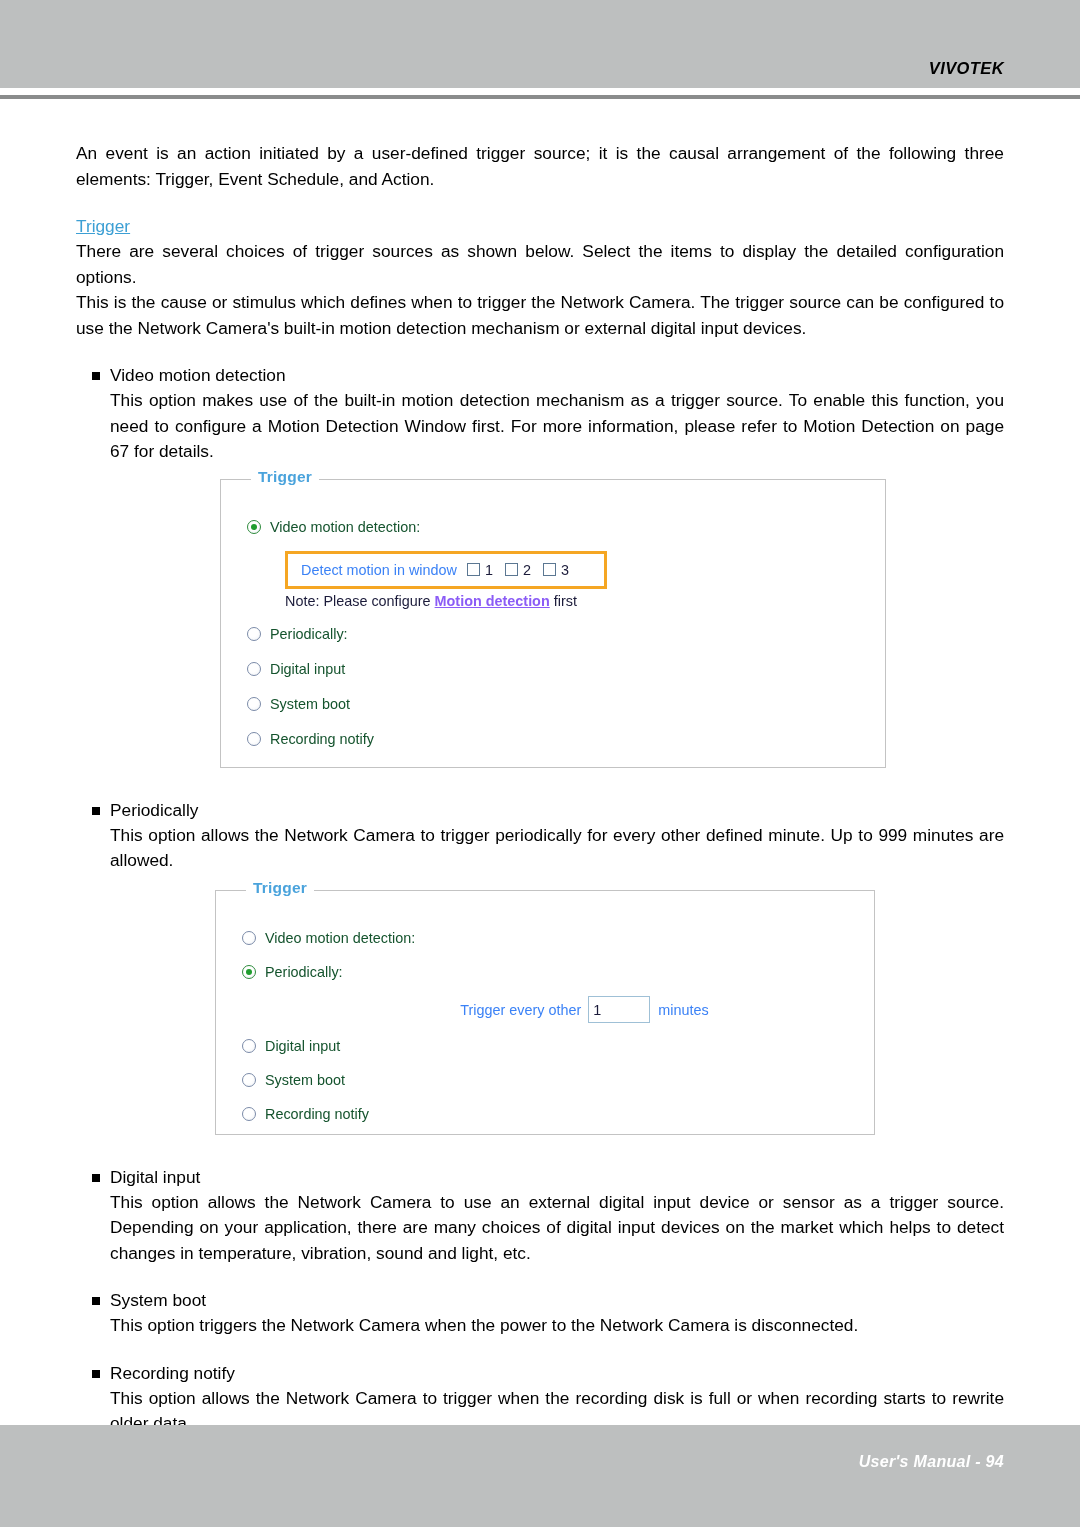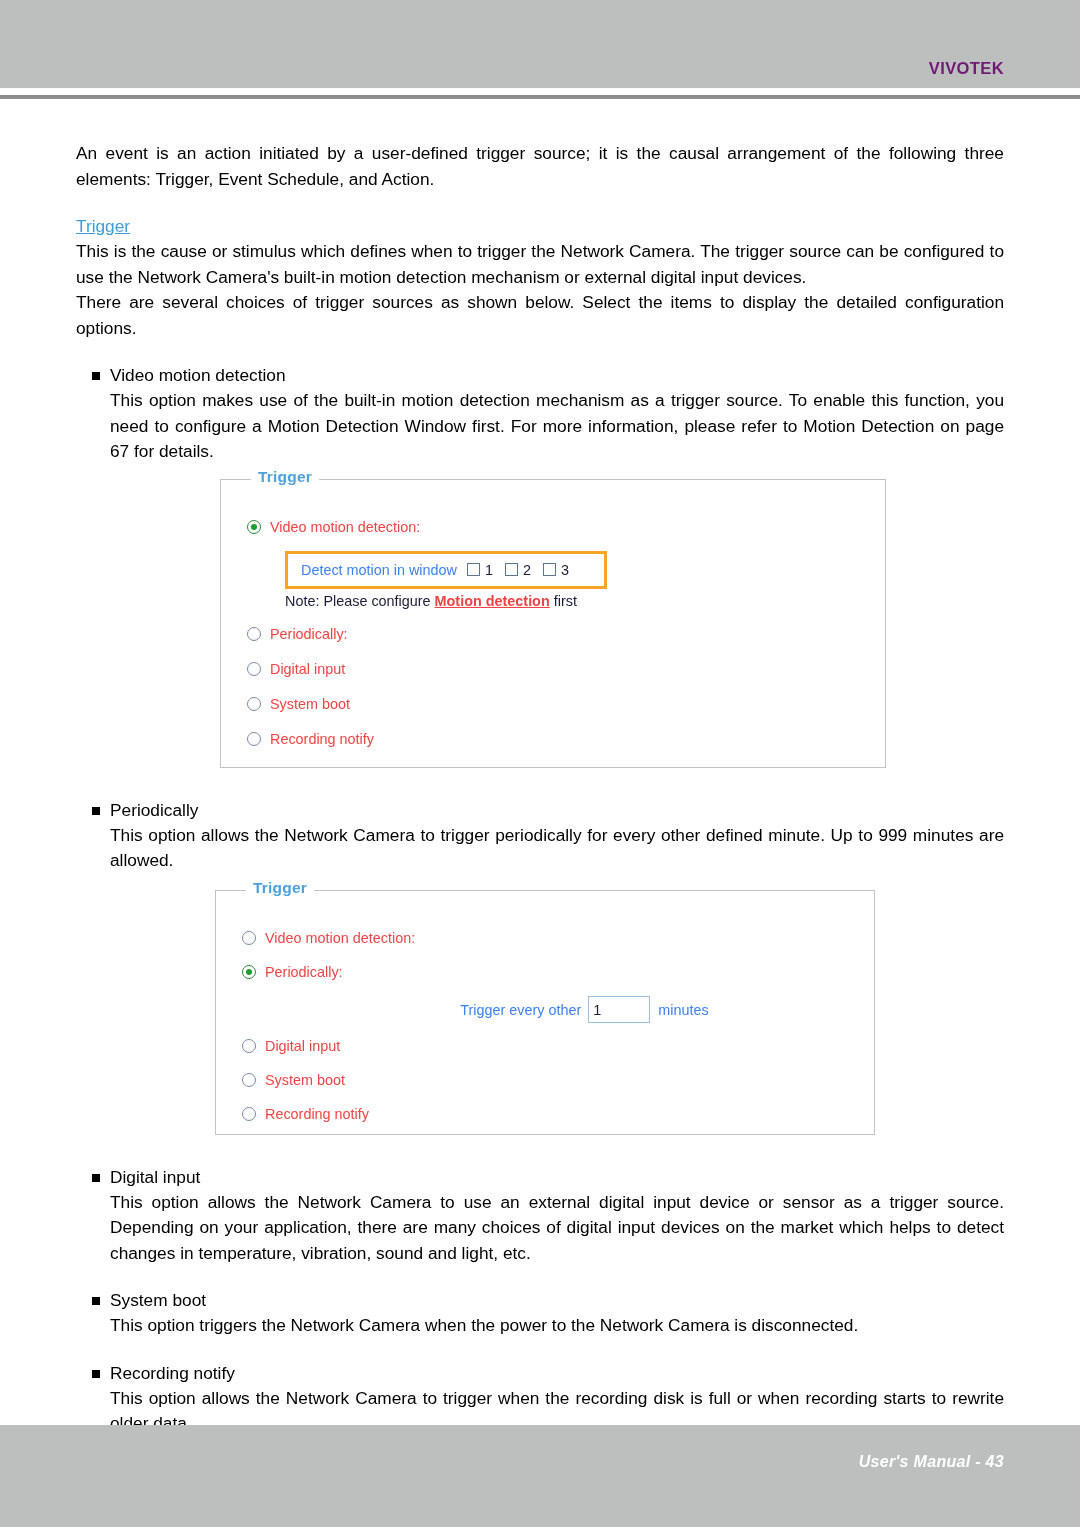--- a/index.html
+++ b/index.html
@@ -22,21 +22,22 @@
     left: 0; top: 0;
     width: 1080px; height: 88px;
     background: #bdbfbf;
   }
   .header-brand {
     position: absolute;
     right: 76px;
     top: 59px;
     font-size: 16.5px;
     font-weight: bold;
-    color: #701a75;
+    font-style: italic;
+    color: #000000;
     letter-spacing: 0.4px;
   }
   .header-rule {
     position: absolute;
     left: 0; top: 95px;
     width: 1080px; height: 4px;
     background: #8a8c8c;
   }
 
   
@@ -138,21 +139,21 @@
   .radio.checked::after {
     content: "";
     position: absolute;
     left: 3px; top: 3px;
     width: 6px; height: 6px;
     border-radius: 50%;
     background: #1f9d2e;
   }
   .opt-label {
     font-size: 14.4px;
-    color: #ef4444;
+    color: #14532d;
     white-space: nowrap;
   }
 
   
   .hl-box {
     margin: 2px 0 4px 38px;
     border: 3px solid #f5a623;
     width: 322px;
     height: 38px;
     display: flex;
@@ -179,21 +180,21 @@
     margin-right: 2px;
   }
 
   .note-row {
     margin: 4px 0 14px 38px;
     font-size: 14.4px;
     color: #1b1b3a;
     white-space: nowrap;
   }
   .note-link {
-    color: #ef4444;
+    color: #8b5cf6;
     font-weight: bold;
     text-decoration: underline;
   }
 
   .period-row {
     margin: 2px 0 10px 53px;
     display: flex;
     align-items: center;
     height: 30px;
     justify-content: center;
@@ -241,22 +242,22 @@
   <div class="content">
 
     <div class="spacer-lg"></div>
 
     <p class="para">An event is an action initiated by a user-defined trigger source; it is the causal arrangement of the following three elements: Trigger, Event Schedule, and Action.</p>
 
     <div class="spacer-md"></div>
 
     <h2 class="section-title">Trigger</h2>
 
+    <p class="para">There are several choices of trigger sources as shown below. Select the items to display the detailed configuration options.</p>
     <p class="para">This is the cause or stimulus which defines when to trigger the Network Camera. The trigger source can be configured to use the Network Camera's built-in motion detection mechanism or external digital input devices.</p>
-    <p class="para">There are several choices of trigger sources as shown below. Select the items to display the detailed configuration options.</p>
 
     <div class="spacer-md"></div>
 
     <div class="bullet-block">
       <span class="sq"></span>
       <p class="bullet-title">Video motion detection</p>
       <p class="bullet-body">This option makes use of the built-in motion detection mechanism as a trigger source. To enable this function, you need to configure a Motion Detection Window first. For more information, please refer to Motion Detection on page 67 for details.</p>
     </div>
 
     <div class="panel-wrap">
@@ -374,14 +375,14 @@
     <div class="bullet-block">
       <span class="sq"></span>
       <p class="bullet-title">Recording notify</p>
       <p class="bullet-body">This option allows the Network Camera to trigger when the recording disk is full or when recording starts to rewrite older data.</p>
     </div>
 
   </div>
 </div>
 
 <div class="footer-bar">
-  <div class="footer-text">User's Manual - 43</div>
+  <div class="footer-text">User's Manual - 94</div>
 </div>
 
 </body></html>

